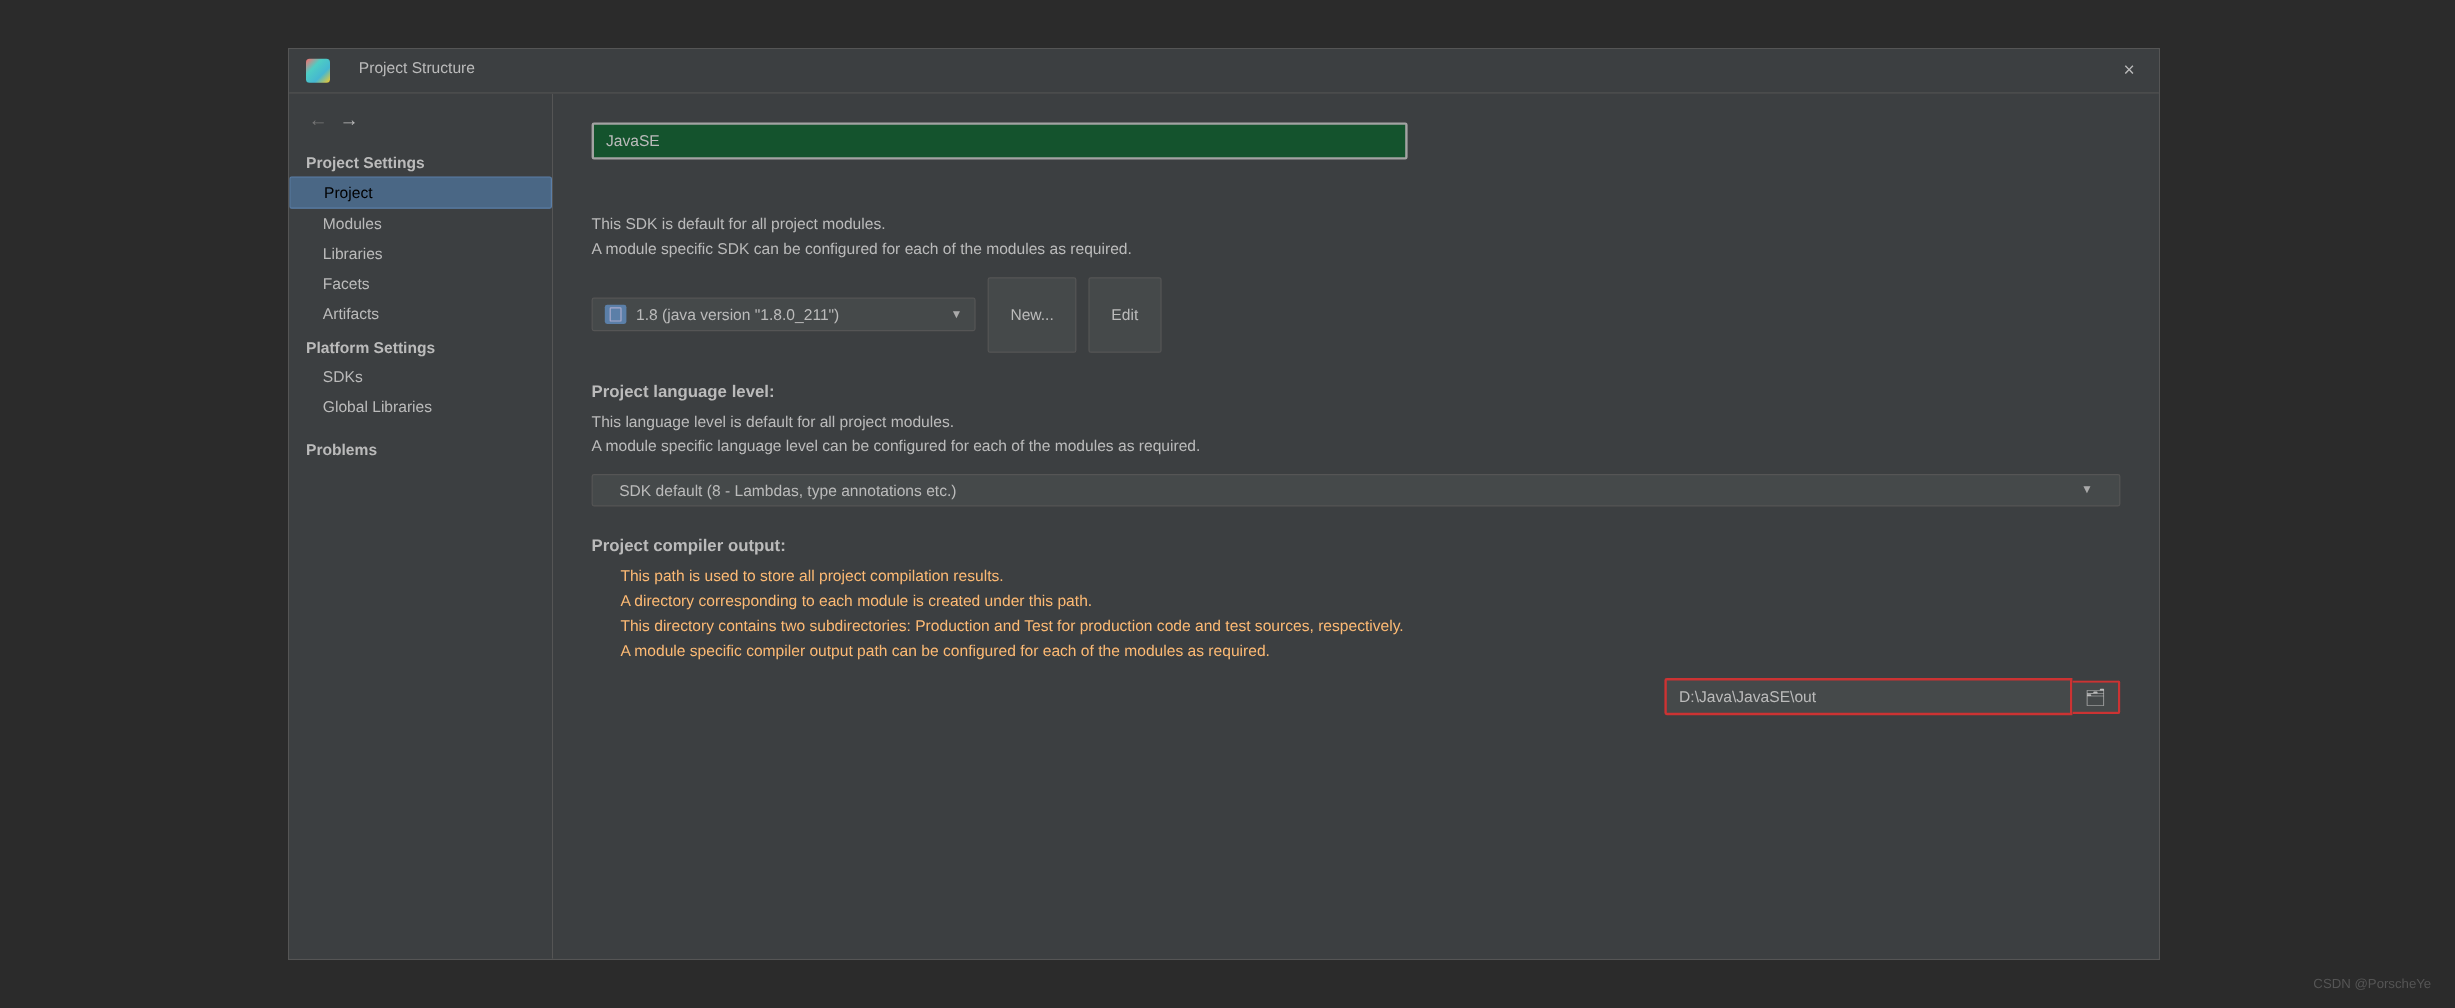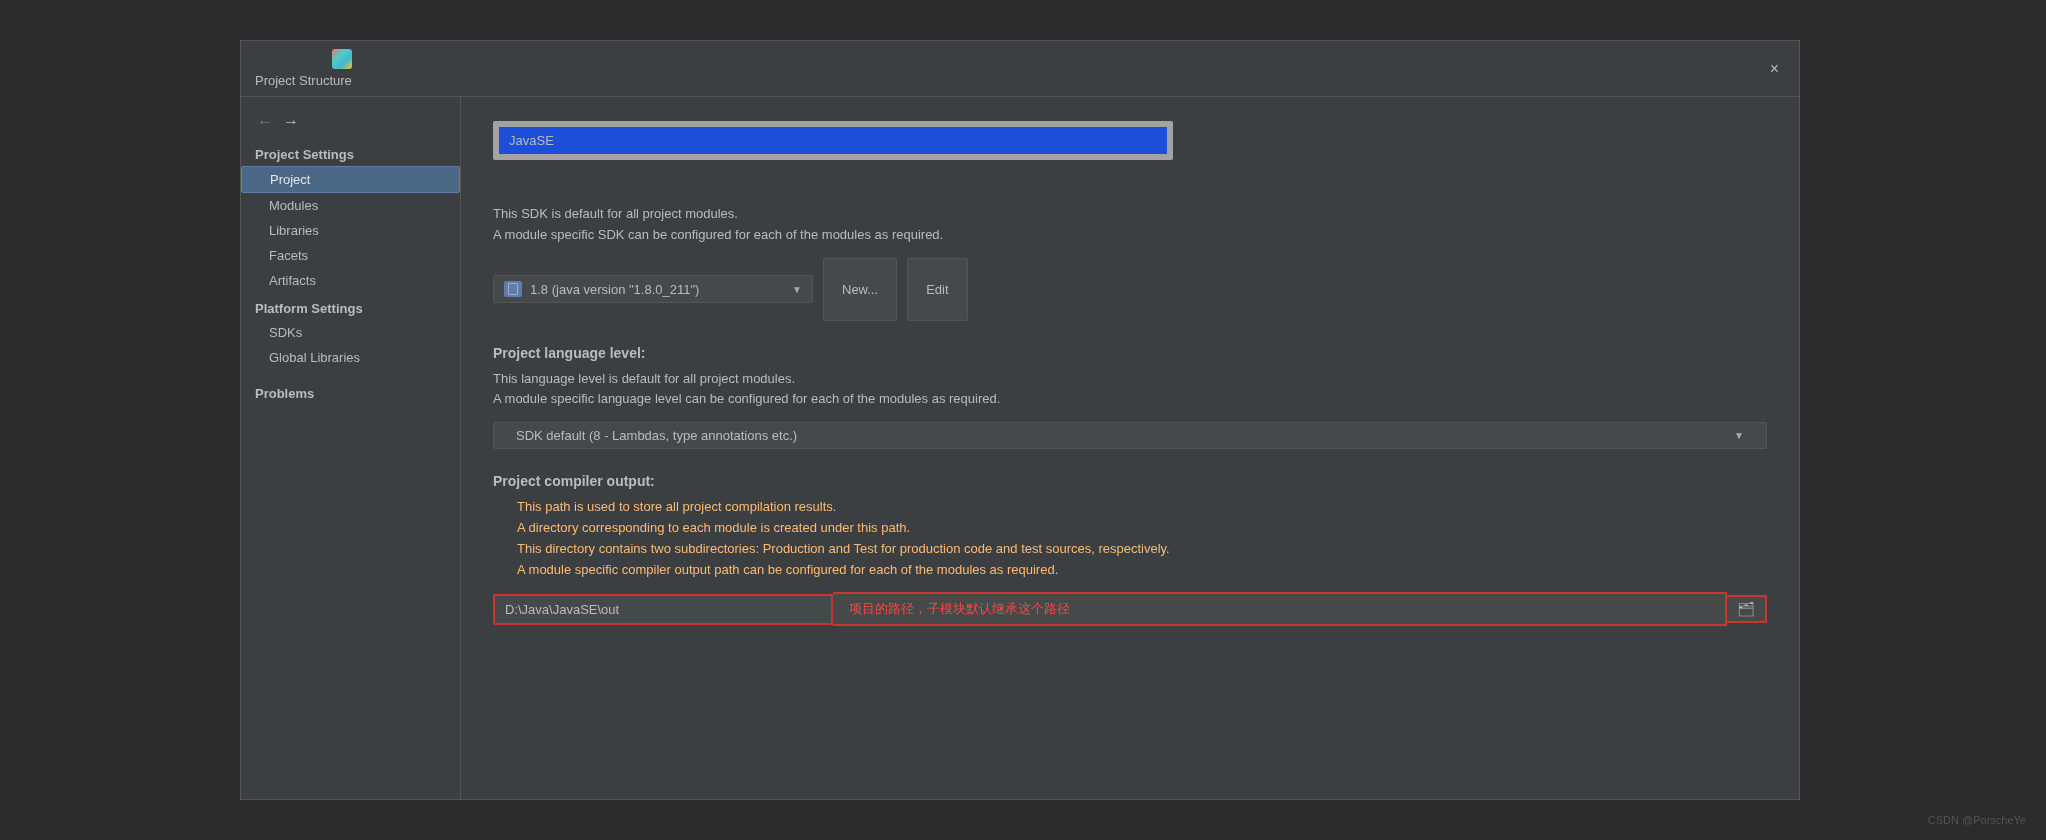--- a/index.html
+++ b/index.html
@@ -27,23 +27,22 @@
       background: #3c3f41;
       border-bottom: 1px solid #555;
       padding: 8px 14px;
       display: flex;
       align-items: center;
       justify-content: space-between;
       flex-shrink: 0;
     }
     .title-bar-left {
       display: flex;
-      align-items: flex-end;
-      gap: 4px;
-      flex-direction: column;
+      align-items: flex-start;
+      gap: 24px;
     }
     .app-icon {
       width: 20px;
       height: 20px;
       background: linear-gradient(135deg, #ff6b6b, #4ecdc4, #45b7d1, #f9ca24);
       border-radius: 3px;
       flex-shrink: 0;
     }
     .title-text {
       color: #bbbbbb;
@@ -93,21 +92,21 @@
       font-size: 13px;
     }
     .nav-item {
       padding: 5px 14px 5px 28px;
       cursor: pointer;
       color: #bbbbbb;
       font-size: 13px;
     }
     .nav-item.active {
       background: #4a6785;
-      color: #e5e5e5;
+      color: #000000;
       border: 1px solid #5b7fa8;
       border-radius: 2px;
     }
     .problems-section {
       padding: 16px 14px 4px 14px;
       font-weight: bold;
       color: #bbbbbb;
       font-size: 13px;
     }
     .main-content {
@@ -116,22 +115,22 @@
       overflow-y: auto;
       background: #3c3f41;
     }
     .field-label {
       font-weight: bold;
       color: #bbbbbb;
       font-size: 14px;
       margin-bottom: 8px;
     }
     .text-input {
-      background: #1d4ed8;
-      border: 6px solid #a3a3a3;
+      background: #14532d;
+      border: 2px solid #a3a3a3;
       color: #bbbbbb;
       padding: 6px 10px;
       font-size: 13px;
       width: 680px;
       outline: none;
       border-radius: 2px;
       margin-bottom: 20px;
     }
     .section-block {
       margin-bottom: 24px;
@@ -355,21 +354,20 @@
       <div class="compiler-section section-block">
         <div class="field-label">Project compiler output:</div>
         <div class="compiler-desc">
           <span>This path is used to store all project compilation results.</span><br>
           <span>A directory corresponding to each module is created under this path.</span><br>
           <span>This directory contains two subdirectories: Production and Test for production code and test sources, respectively.</span><br>
           <span>A module specific compiler output path can be configured for each of the modules as required.</span>
         </div>
         <div class="compiler-path-row">
           <input class="compiler-path-input" type="text" value="D:\Java\JavaSE\out" style="">
-          <span class="compiler-annotation">项目的路径，子模块默认继承这个路径</span>
           <button class="folder-btn">🗂</button>
         </div>
       </div>
 
     </div>
   </div>
 </div>
 
 <div class="watermark">CSDN @PorscheYe</div>
 

